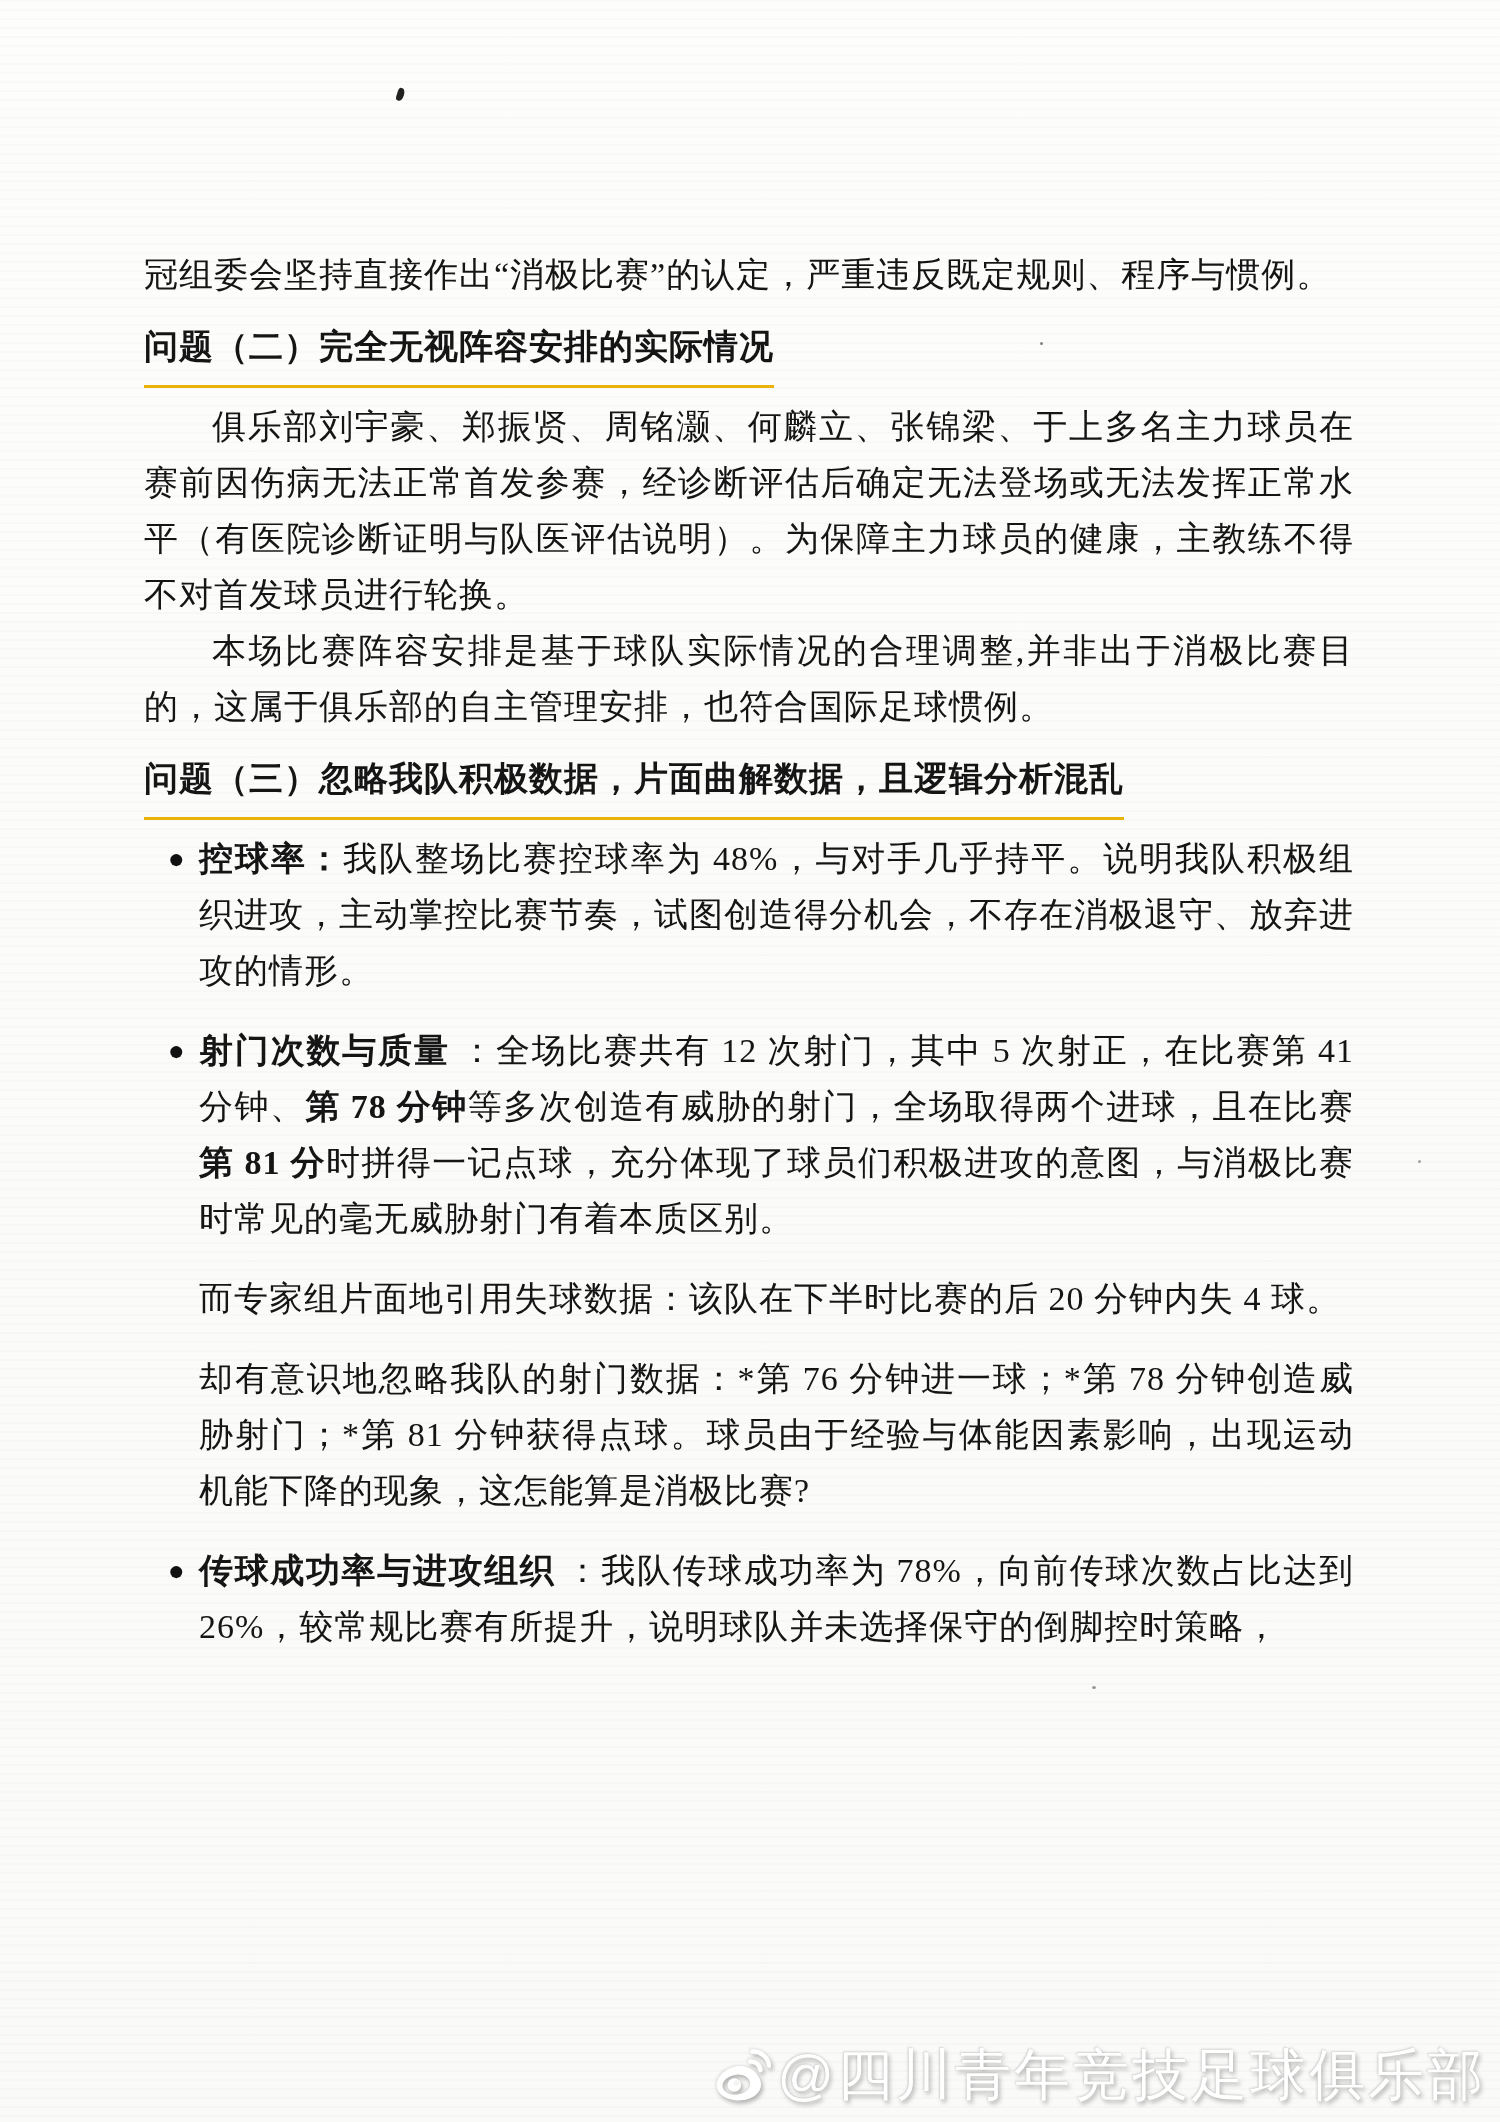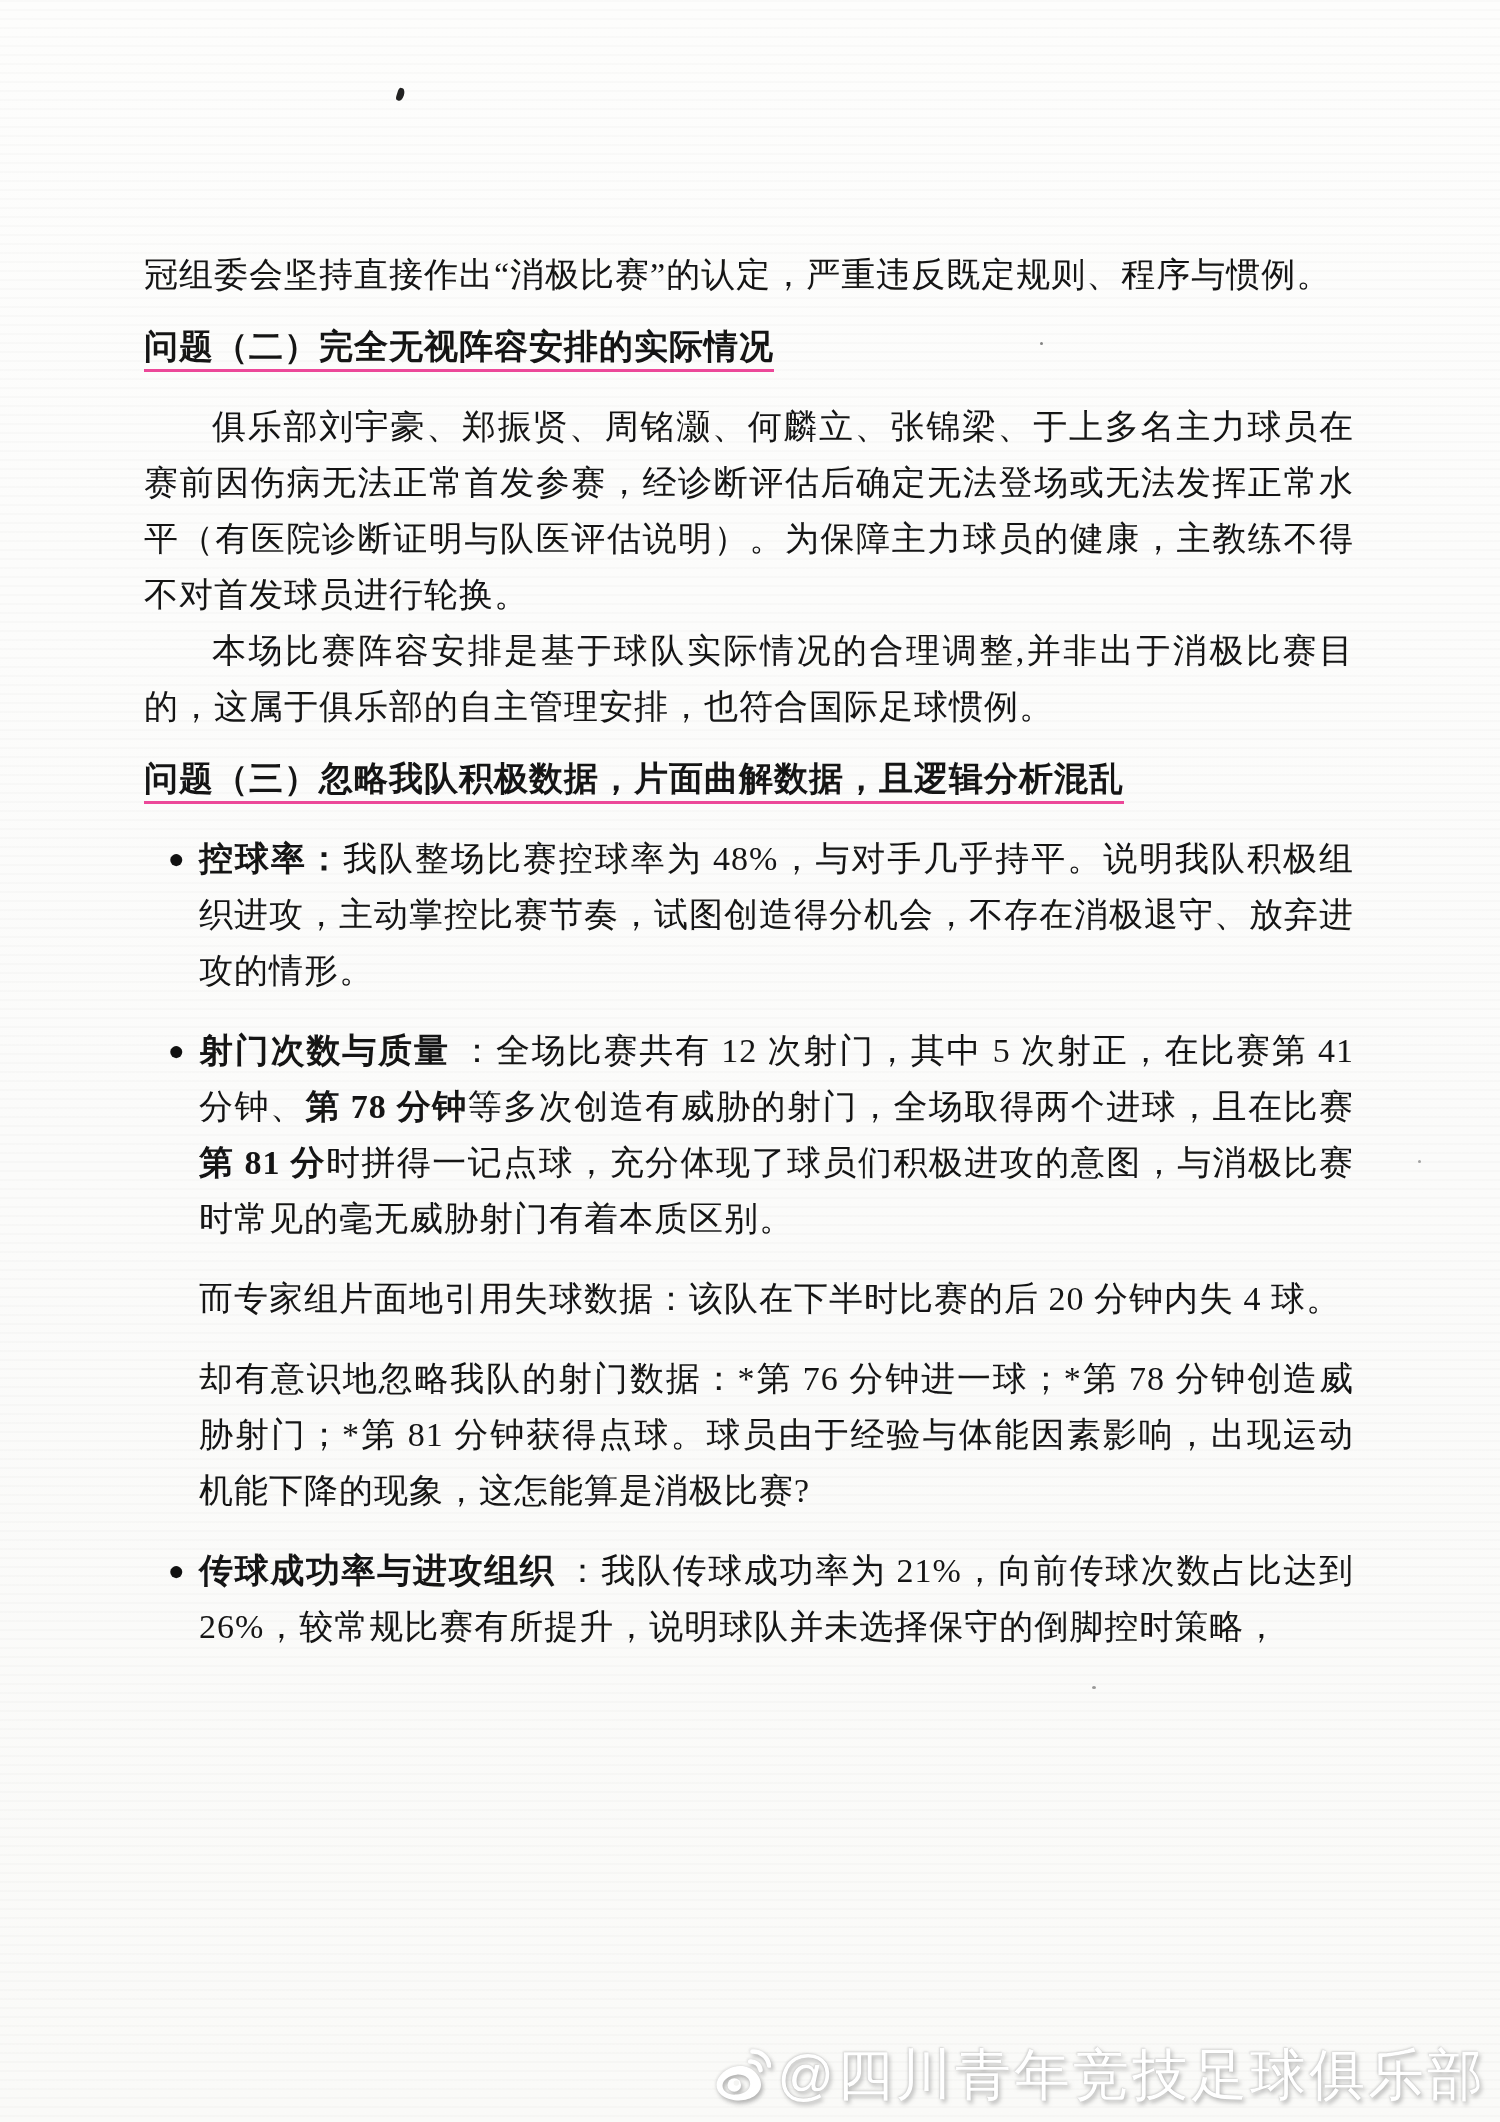--- a/index.html
+++ b/index.html
@@ -24,22 +24,22 @@
     color:#151515;
     font-size:34px;
     line-height:56px;
     letter-spacing:1px;
     text-align:justify;
   }
   .p{margin:0;}
   .ind{text-indent:68px;}
   .heading{margin:16px 0 24px 0;font-weight:700;}
   .heading .hl{
-    border-bottom:3px solid #ec4899;
-    padding-bottom:4px;
+    border-bottom:3px solid #eab308;
+    padding-bottom:20px;
   }
   .b{font-weight:700;}
   .li{position:relative;padding-left:55px;margin-top:24px;}
   .li .marker{
     position:absolute;left:24px;top:0;
     font-size:28px;line-height:56px;color:#111;
   }
   .lp{padding-left:55px;margin-top:24px;}
   
   .speck{position:absolute;background:#222;border-radius:40% 60% 60% 40%;pointer-events:none;}
@@ -74,21 +74,21 @@
 <div class="doc">
     <div class="p"><span>冠组委会坚持直接作出“消极比赛”的认定，严重违反既定规则、程序与惯例。</span></div>
     <div class="heading"><span class="hl"><span class="b">问题（二）完全无视阵容安排的实际情况</span></span></div>
     <div class="p ind"><span>俱乐部刘宇豪、郑振贤、周铭灏、何麟立、张锦梁、于上多名主力球员在赛前因伤病无法正常首发参赛，经诊断评估后确定无法登场或无法发挥正常水平（有医院诊断证明与队医评估说明）。为保障主力球员的健康，主教练不得不对首发球员进行轮换。</span></div>
     <div class="p ind"><span>本场比赛阵容安排是基于球队实际情况的合理调整,并非出于消极比赛目的，这属于俱乐部的自主管理安排，也符合国际足球惯例。</span></div>
     <div class="heading"><span class="hl"><span class="b">问题（三）忽略我队积极数据，片面曲解数据，且逻辑分析混乱</span></span></div>
     <div class="li"><span class="marker">●</span><span class="b">控球率：</span><span>我队整场比赛控球率为 48%，与对手几乎持平。说明我队积极组织进攻，主动掌控比赛节奏，试图创造得分机会，不存在消极退守、放弃进攻的情形。</span></div>
     <div class="li"><span class="marker">●</span><span class="b">射门次数与质量</span><span> ：全场比赛共有 12 次射门，其中 5 次射正，在比赛第 41 分钟、</span><span class="b">第 78 分钟</span><span>等多次创造有威胁的射门，全场取得两个进球，且在比赛</span><span class="b">第 81 分</span><span>时拼得一记点球，充分体现了球员们积极进攻的意图，与消极比赛时常见的毫无威胁射门有着本质区别。</span></div>
     <div class="lp"><span>而专家组片面地引用失球数据：该队在下半时比赛的后 20 分钟内失 4 球。</span></div>
     <div class="lp"><span>却有意识地忽略我队的射门数据：*第 76 分钟进一球；*第 78 分钟创造威胁射门；*第 81 分钟获得点球。球员由于经验与体能因素影响，出现运动机能下降的现象，这怎能算是消极比赛?</span></div>
-    <div class="li"><span class="marker">●</span><span class="b">传球成功率与进攻组织</span><span> ：我队传球成功率为 21%，向前传球次数占比达到 26%，较常规比赛有所提升，说明球队并未选择保守的倒脚控时策略，</span></div>
+    <div class="li"><span class="marker">●</span><span class="b">传球成功率与进攻组织</span><span> ：我队传球成功率为 78%，向前传球次数占比达到 26%，较常规比赛有所提升，说明球队并未选择保守的倒脚控时策略，</span></div>
   </div>
 
 <div class="watermark">
   <span style="display:inline-flex;">
     <svg width="58" height="58" viewBox="0 0 64 64" aria-hidden="true">
       <path fill="#ffffff" d="M29 21 C15 22 4 32 4 42.5 C4 52 15.5 59 28.5 59 C43 59 53 51 53 41.5 C53 31.5 42 20 29 21 Z M26 52.5 C17.5 53.5 10.5 49 10.5 42.8 C10.5 36.6 17.5 31.2 26 30.5 C34.6 29.8 41 34.5 41 40.7 C41 47 34.6 51.6 26 52.5 Z"></path>
       <circle cx="23.5" cy="42" r="7.5" fill="#ffffff"></circle>
       <circle cx="25.8" cy="39.8" r="3" fill="#f4f4f2"></circle>
       <path fill="none" stroke="#ffffff" stroke-width="5" stroke-linecap="round" d="M41 16 C46.5 15.5 51.5 19.5 52.5 25.5"></path>
       <path fill="none" stroke="#ffffff" stroke-width="5" stroke-linecap="round" d="M43.5 5 C52.5 4.5 60.5 11 62 20.5"></path>

